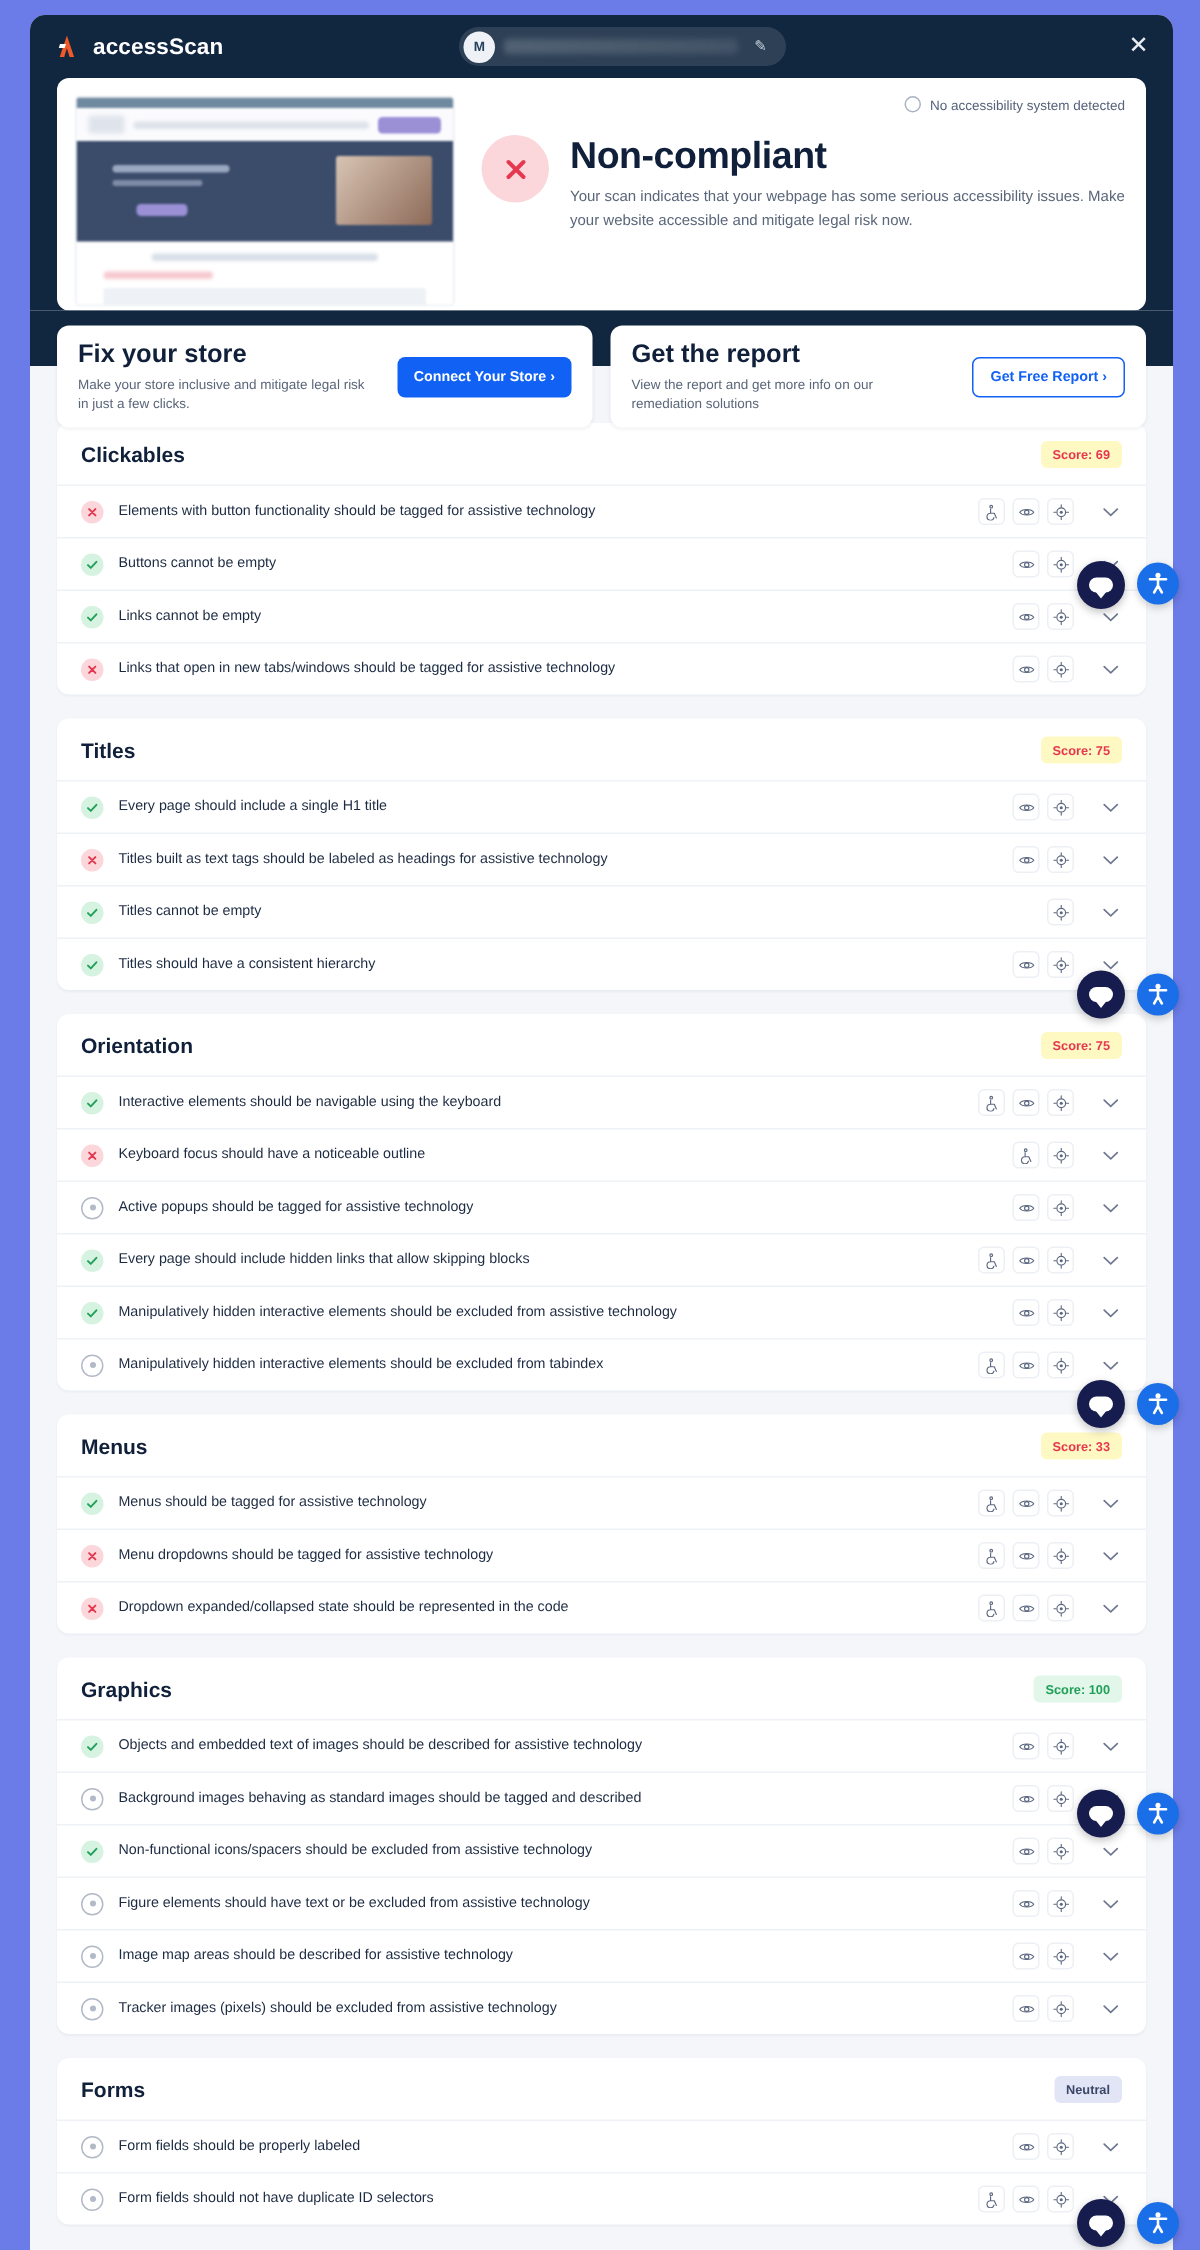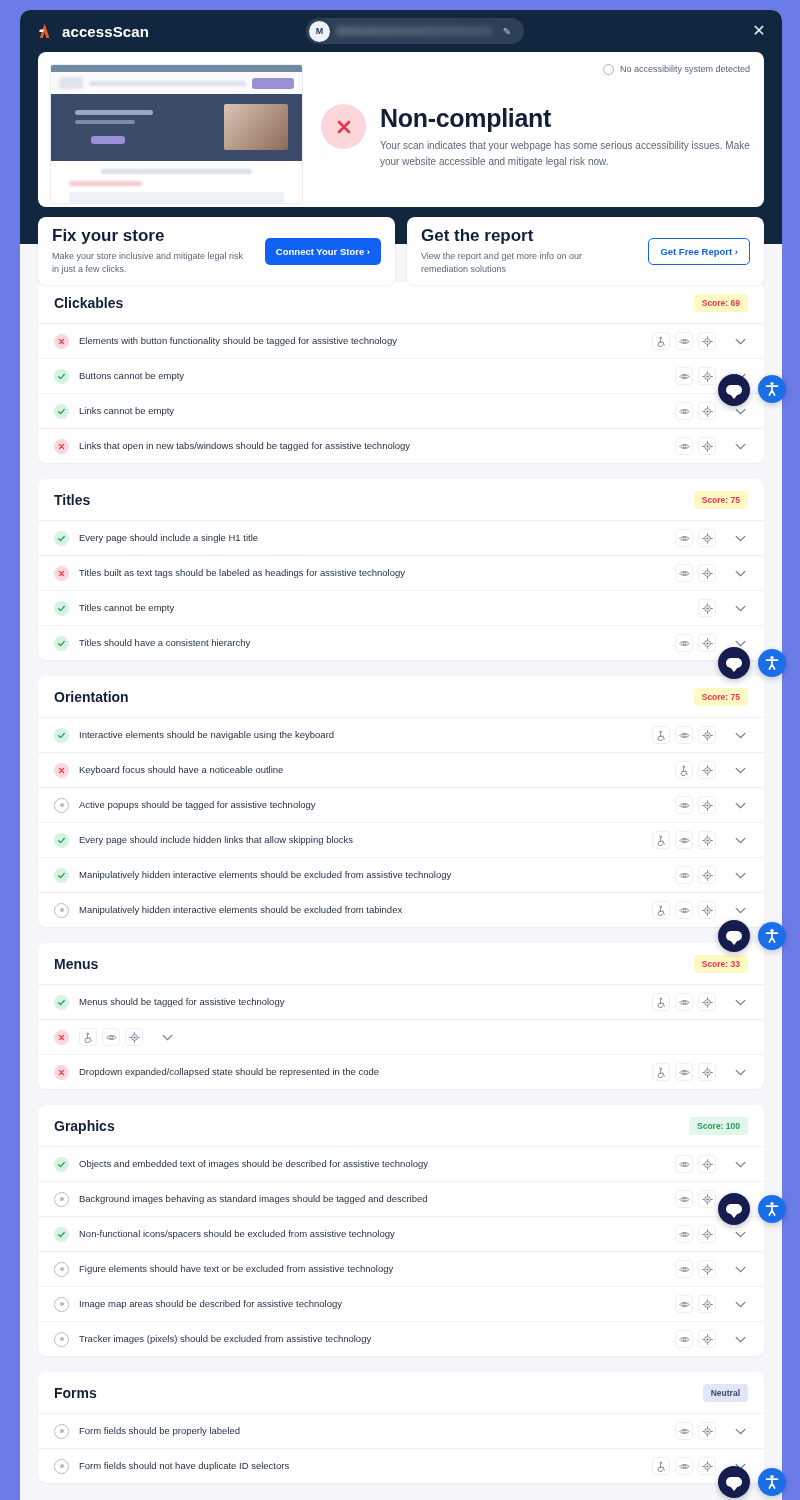--- a/index.html
+++ b/index.html
@@ -70,25 +70,25 @@
   .thumb .t-hero .t-h-txt { position:absolute; left:24px; top:16px; width:78px;height:5px;border-radius:3px;background:#9aa7c0; }
   .thumb .t-hero .t-h-txt2 { position:absolute; left:24px; top:26px; width:60px;height:4px;border-radius:3px;background:#7e8ba6; }
   .thumb .t-hero .t-h-cta { position:absolute; left:40px; top:42px; width:34px;height:8px;border-radius:3px;background:#9b8fd6; }
   .thumb .t-body { background:#fff; padding:8px 18px; }
   .thumb .t-line { height:5px; border-radius:3px; background:#d9dfe8; margin-bottom:6px; filter:blur(1px); }
   .thumb .t-line.pink { background:#f6c9cf; width:34%; }
   .thumb .t-block { height:16px; background:#eef1f5; border-radius:2px; }
 
   .hero-right { flex:1; position:relative; padding-top:2px; }
   .nodetect {
-    position:absolute; right:2px; top:0; display:flex; align-items:flex-start; gap:6px;
+    position:absolute; right:2px; top:0; display:flex; align-items:center; gap:6px;
     font-size:9px; color:#55627a;
   }
   .ring { width:11px;height:11px;border-radius:50%;border:1.6px solid #aab3c2; }
-  .hero-state { display:flex; align-items:flex-start; gap:14px; margin-top:38px; }
+  .hero-state { display:flex; align-items:flex-start; gap:14px; margin-top:24px; }
   .xcircle {
     width:45px;height:45px;border-radius:50%;background:#fbd6da;flex:0 0 auto;
     display:flex;align-items:center;justify-content:center;
   }
   .xcircle svg { display:block; }
   .hero-title { font-size:25px; font-weight:700; color:#10203a; letter-spacing:-.3px; }
   .hero-sub { font-size:10px; color:#5a6679; line-height:1.55; margin-top:5px; max-width:374px; }
 
   
   .cta-row { background:#11263f; padding: 10px 18px 0 18px; height:75px; position:relative; }
@@ -712,20 +712,21 @@
                 <path d="M1 1.6 L6 6.4 L11 1.6" fill="none" stroke="#6d7890" stroke-width="1.3" stroke-linecap="round"></path>
               </svg>
             </span>
           </div>
           <div class="row">
             <span class="st fail">
               <svg width="9" height="9" viewBox="0 0 12 12">
                 <path d="M3.2 3.2 L8.8 8.8 M8.8 3.2 L3.2 8.8" stroke="#e5384f" stroke-width="1.7" stroke-linecap="round"></path>
               </svg>
             </span>
+            <span class="row-label">Menu dropdowns should be tagged for assistive technology</span>
             <span class="row-icons">
               <span class="ibtn">
                 <svg width="11" height="11" viewBox="0 0 16 16">
                   <circle cx="7" cy="2.6" r="1.3" fill="none" stroke="#5c6880" stroke-width="1.1"></circle>
                   <path d="M6.4 5 L6.4 9 L10 9 M6.4 9 a3.4 3.4 0 1 0 3.2 4.2 M10 9 L12 13.6" fill="none" stroke="#5c6880" stroke-width="1.1" stroke-linecap="round"></path>
                 </svg>
               </span>
               <span class="ibtn">
                 <svg width="11" height="11" viewBox="0 0 16 16">
                   <path d="M1.2 8 C3.4 4.4 12.6 4.4 14.8 8 C12.6 11.6 3.4 11.6 1.2 8 Z" fill="none" stroke="#5c6880" stroke-width="1.1"></path>

